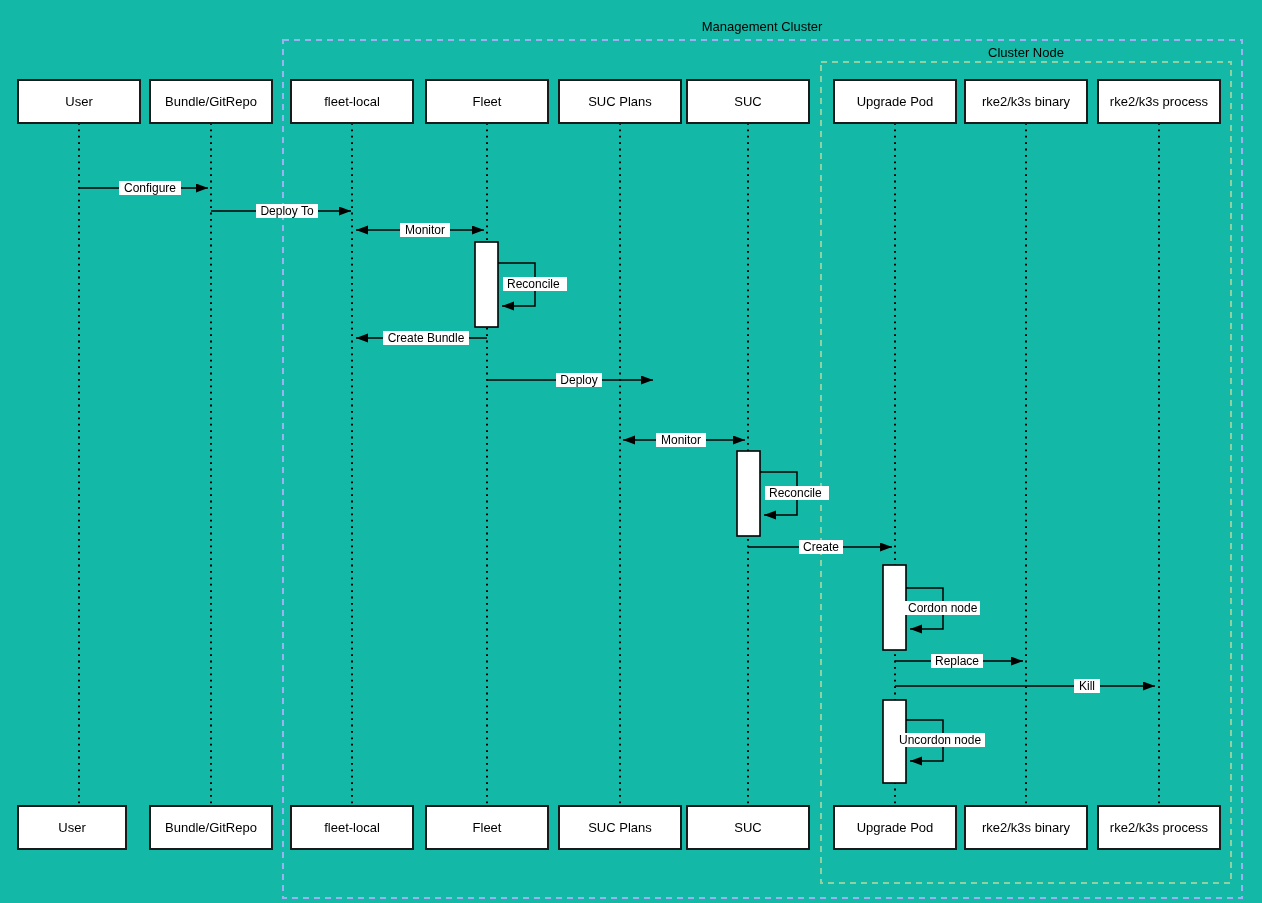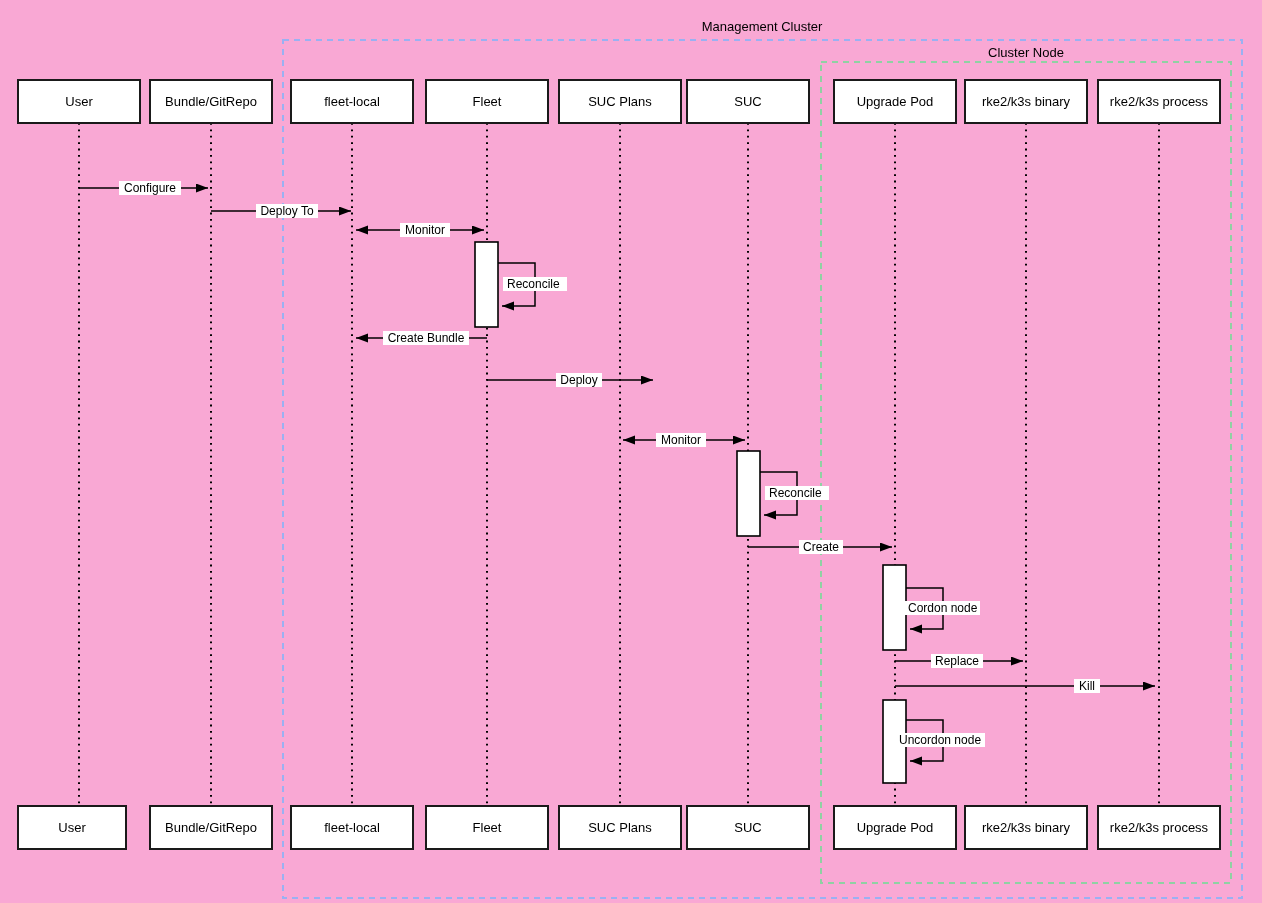--- a/index.html
+++ b/index.html
@@ -1,16 +1,16 @@
 <!DOCTYPE html>
 <html><head>
 <meta charset="utf-8">
 <style>
   html,body{margin:0;padding:0;background:#ffffff;}
-  #canvas{position:relative;width:1262px;height:903px;background:#f9a8d4;overflow:hidden;
+  #canvas{position:relative;width:1262px;height:903px;background:#14b8a6;overflow:hidden;
           font-family:"Liberation Sans", sans-serif;}
   svg{display:block;}
   .actor-box{fill:#ffffff;stroke:#1a1a1a;stroke-width:2px;}
   .actor-label{font-family:"Liberation Sans",sans-serif;font-size:13px;fill:#000;text-anchor:middle;}
   .frame{fill:none;stroke-width:2px;stroke-dasharray:6 5;}
   .frame-title{font-family:"Liberation Sans",sans-serif;font-size:13px;fill:#000;text-anchor:middle;}
   .lifeline{stroke:#000;stroke-width:2px;stroke-dasharray:1.8 4.6;fill:none;}
   .msg{stroke:#000;stroke-width:1.5px;fill:none;}
   .act{fill:#ffffff;stroke:#000;stroke-width:1.6px;}
   .lbl-bg{fill:#ffffff;}

